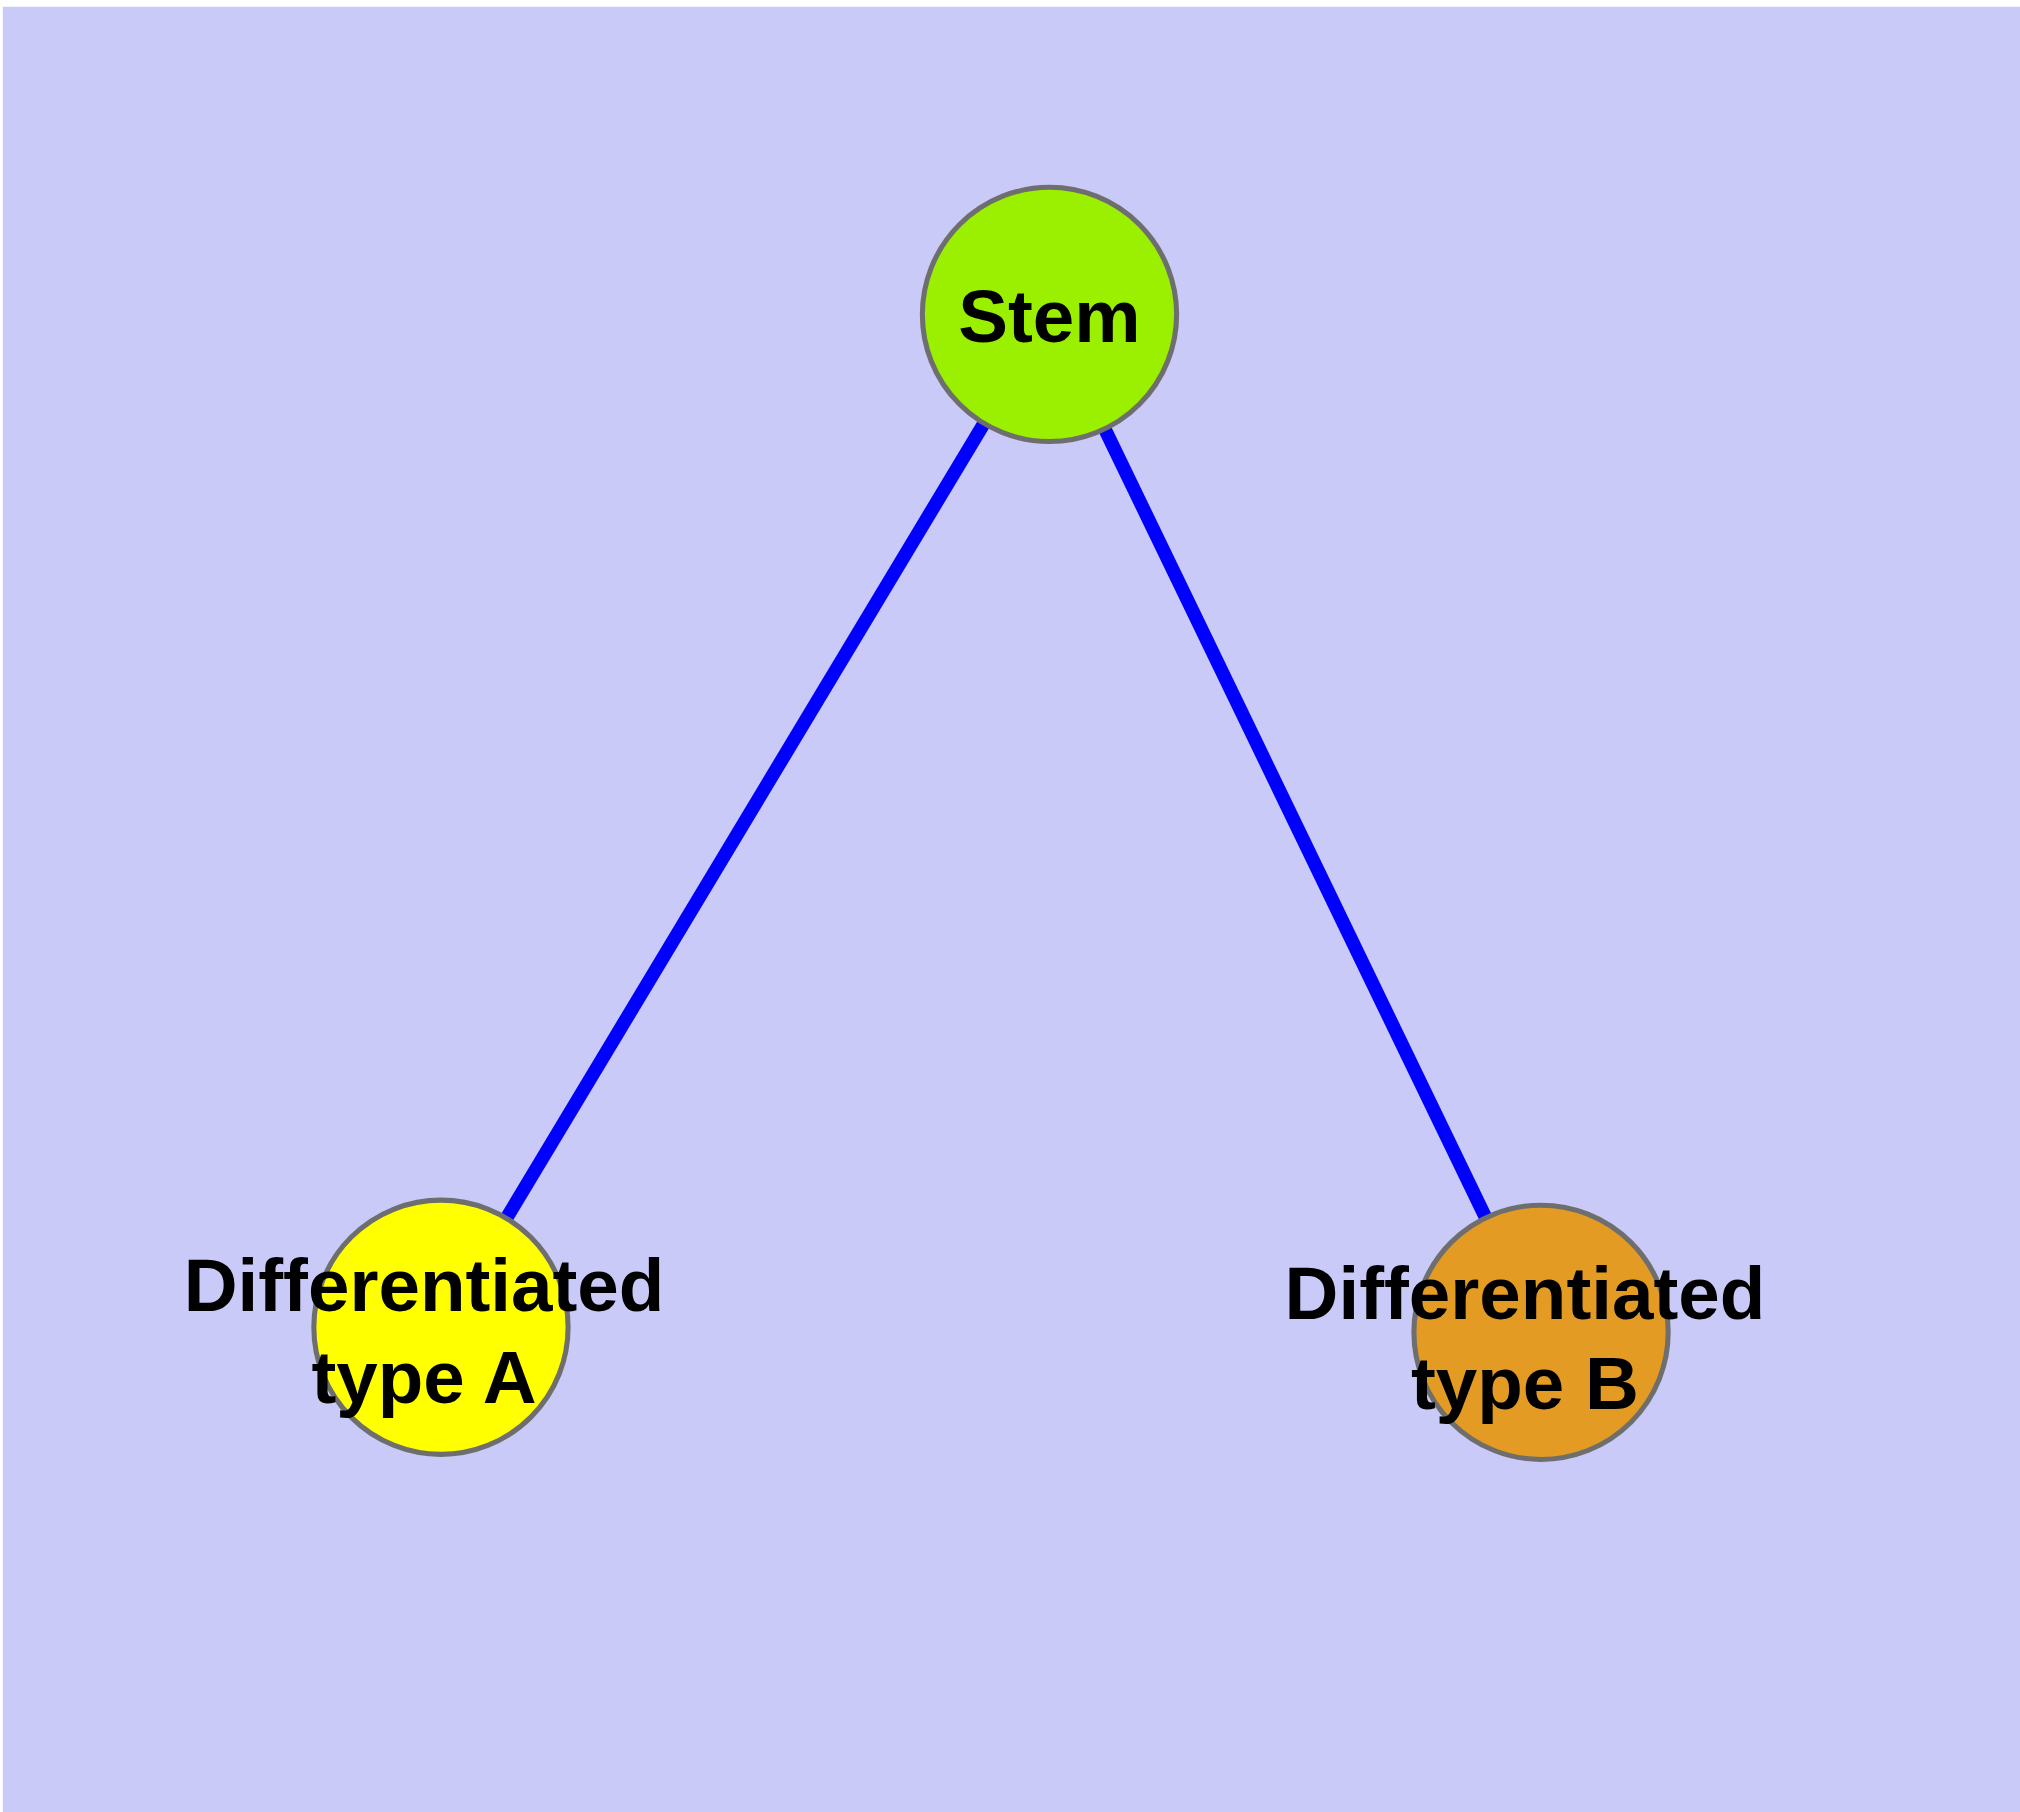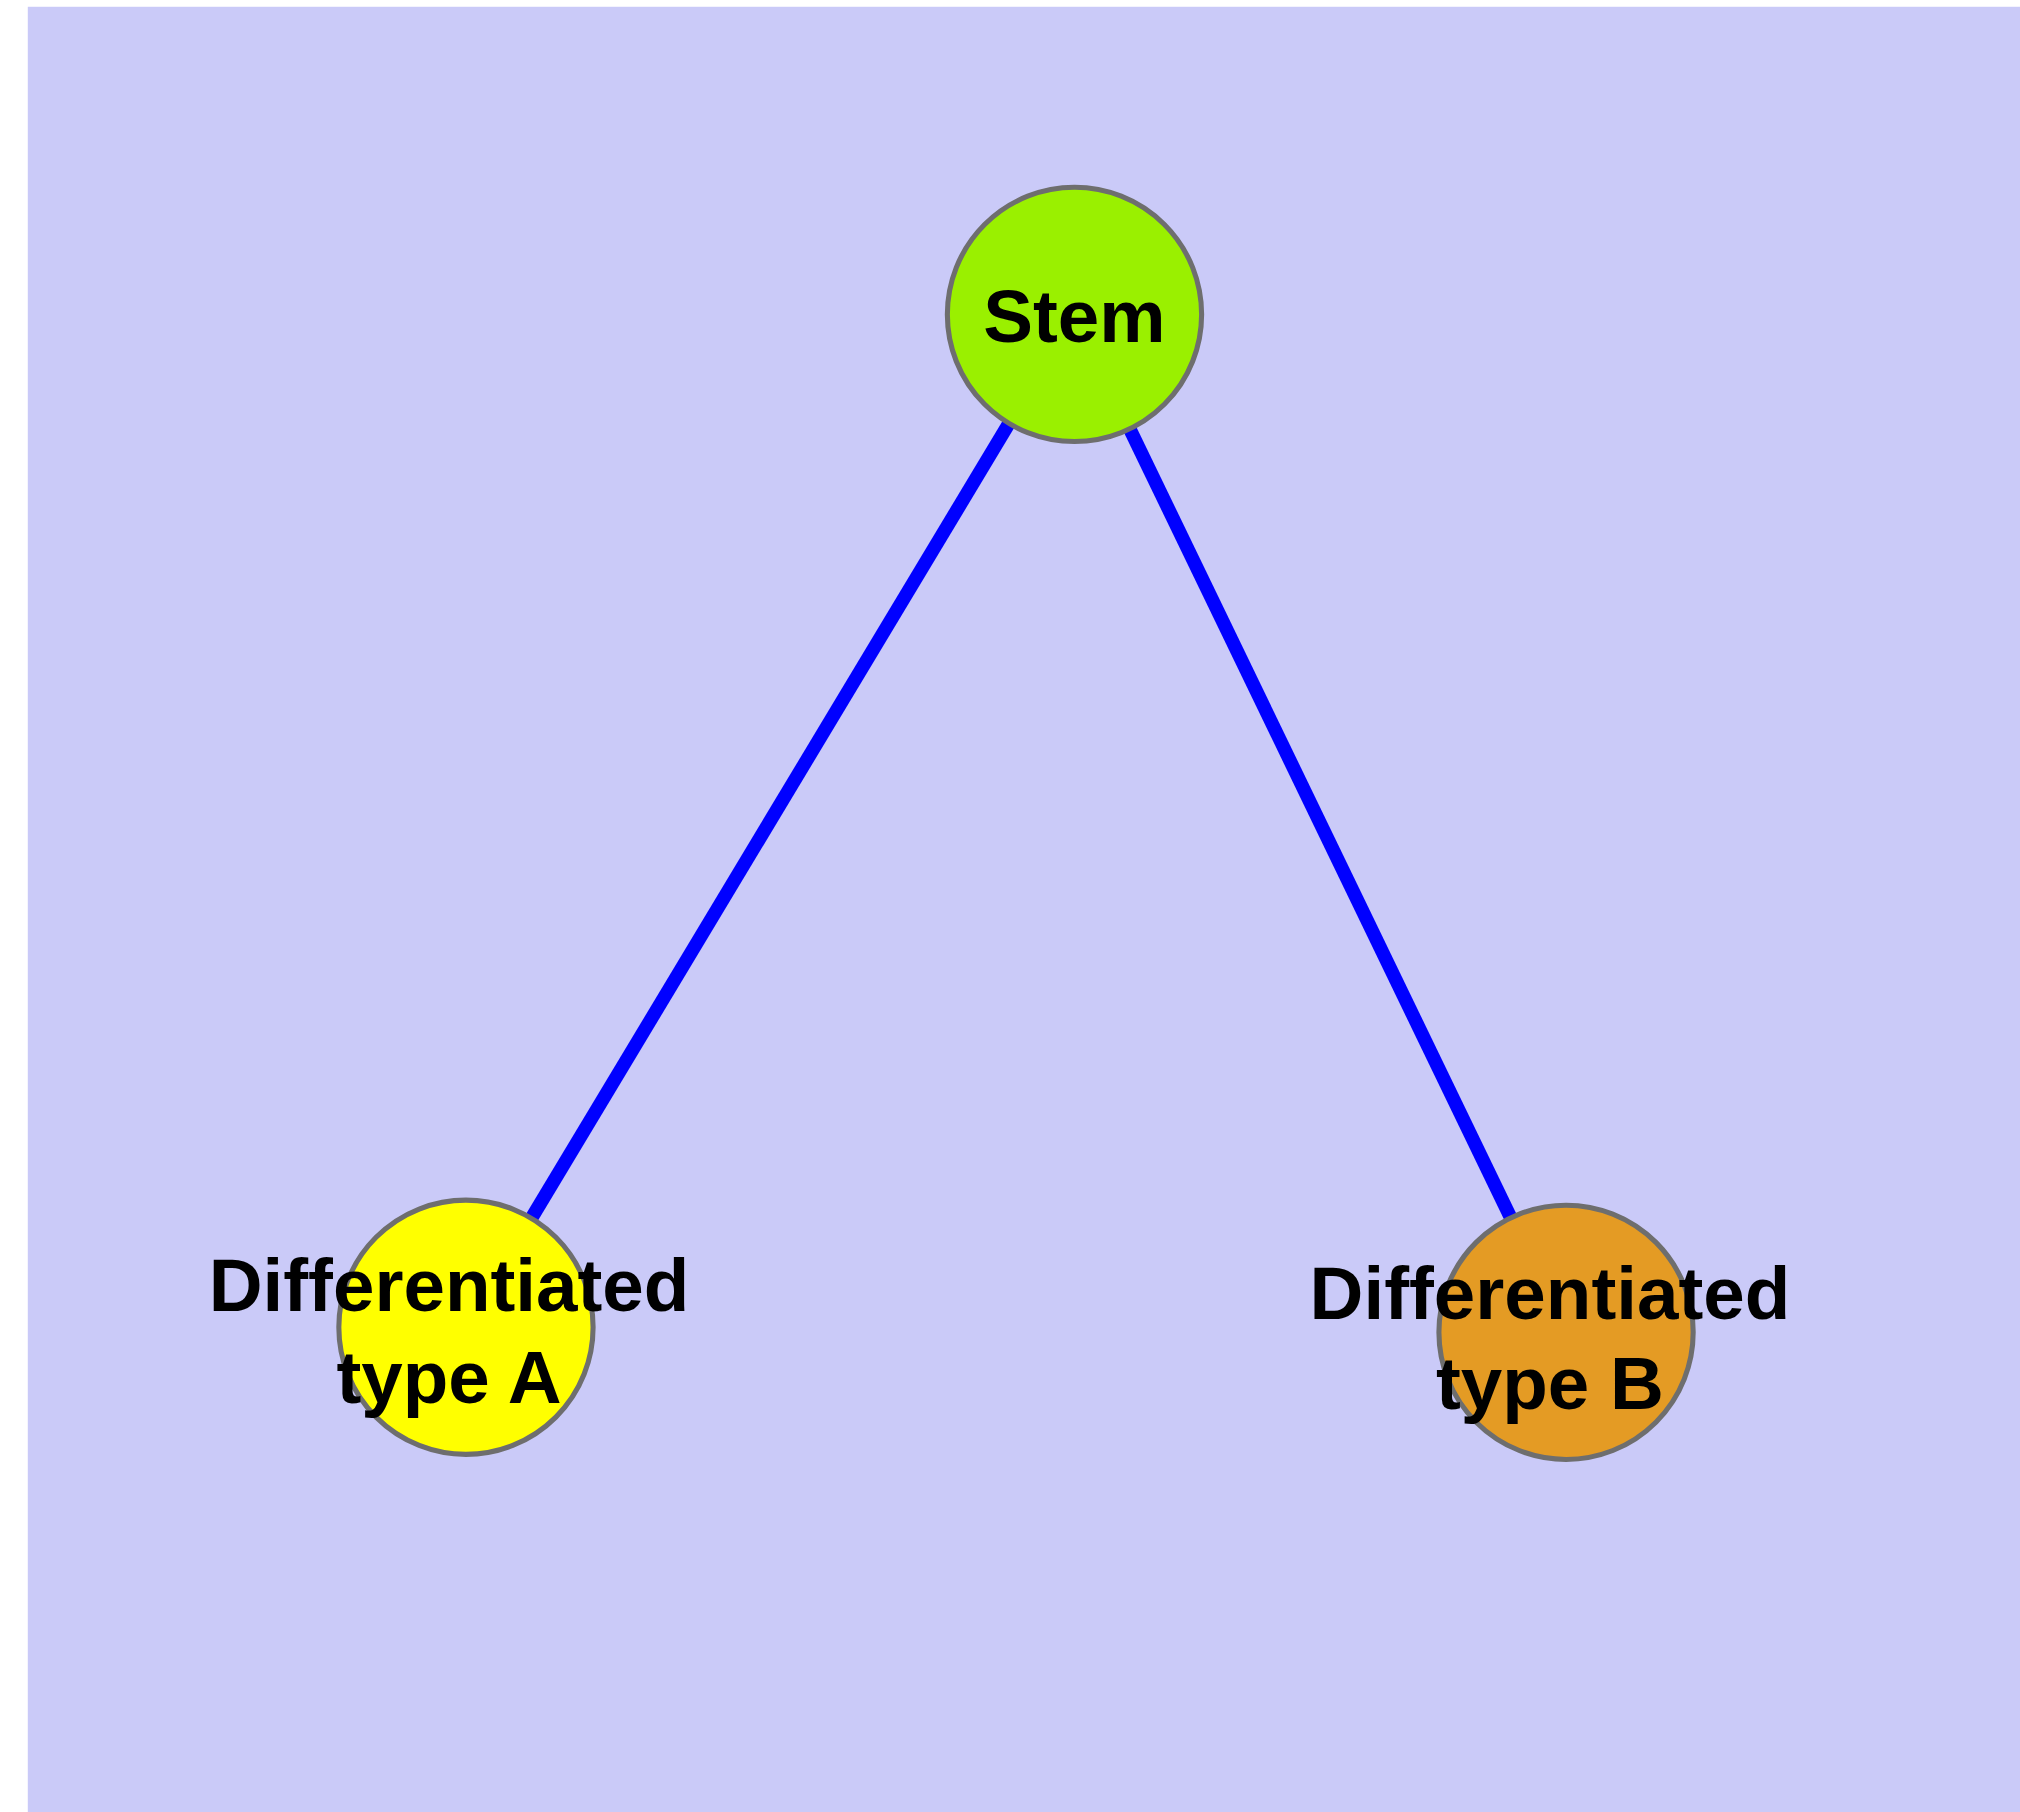--- a/index.html
+++ b/index.html
@@ -7,21 +7,20 @@
     padding: 0;
     background: #ffffff;
     width: 2021px;
     height: 1812px;
     overflow: hidden;
   }
   .stage {
     position: relative;
     width: 1641px;
     height: 1812px;
-    margin-left: 25px;
   }
   .stage svg {
     display: block;
     width: 2021px;
     height: 1812px;
   }
   .node-circle {
     stroke: #6e6e6e;
     stroke-width: 6;
   }

